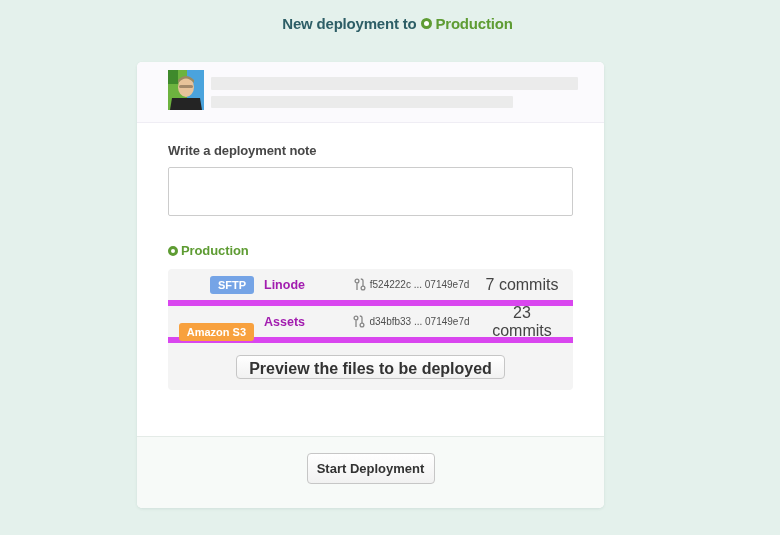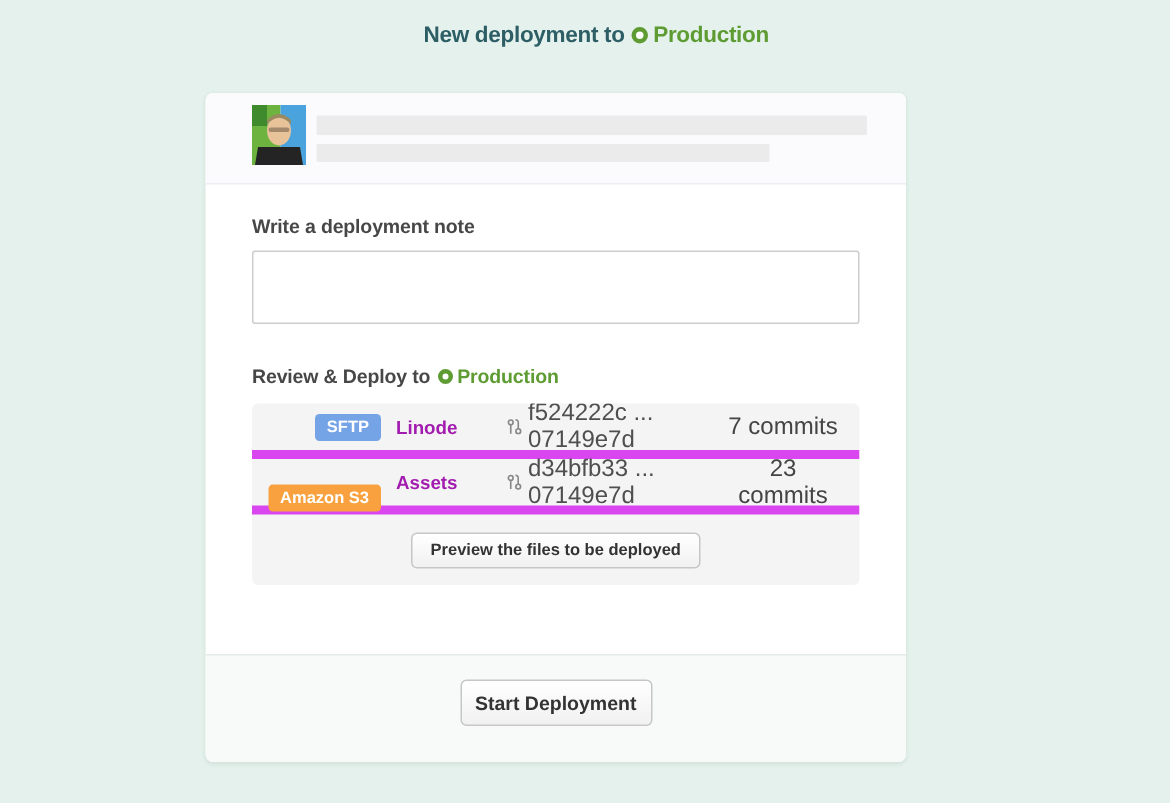--- a/index.html
+++ b/index.html
@@ -120,21 +120,21 @@
   .col-name {
     width: 84px;
     padding-left: 10px;
     font-size: 12.5px; font-weight: bold; color: #a21caf;
     flex: 0 0 auto;
   }
   .col-revision {
     flex: 1;
     display: flex; align-items: center; justify-content: center;
     gap: 4px;
-    font-size: 16px; color: #4f4f4f;
+    font-size: 10px; color: #4f4f4f;
   }
   .col-commits {
     width: 88px;
     padding-right: 14px;
     text-align: center;
     font-size: 16px; color: #444444;
     flex: 0 0 auto;
   }
 
   .preview-row {
@@ -143,21 +143,21 @@
   }
   .btn {
     font-family: "Liberation Sans", sans-serif;
     background: linear-gradient(#ffffff, #f1f1f1);
     border: 1px solid #c6c6c6;
     border-radius: 4px;
     color: #333333;
     cursor: pointer;
   }
   .btn-preview {
-    font-size: 11px; font-weight: bold;
+    font-size: 16px; font-weight: bold;
     padding: 4px 12px;
     height: 24px;
   }
 
   
   .card-footer {
     height: 72px;
     background: #f7faf8;
     border-top: 1px solid #e4ebe7;
     display: flex; align-items: center; justify-content: center;
@@ -198,21 +198,20 @@
       <div class="redacted-bar bar-2"></div>
     </div>
   </div>
 
   <div class="card-body">
 
     <div class="note-label">Write a deployment note</div>
     <textarea class="note-textarea" style=""></textarea>
 
     <div class="review-heading">
-      <span>Review &amp; Deploy to</span>
       <span class="env-chip">
         <span class="ring-icon small"></span>
         <span>Production</span>
       </span>
     </div>
 
     <div class="servers-panel">
 
       <div class="server-row">
         <div class="col-badge">

